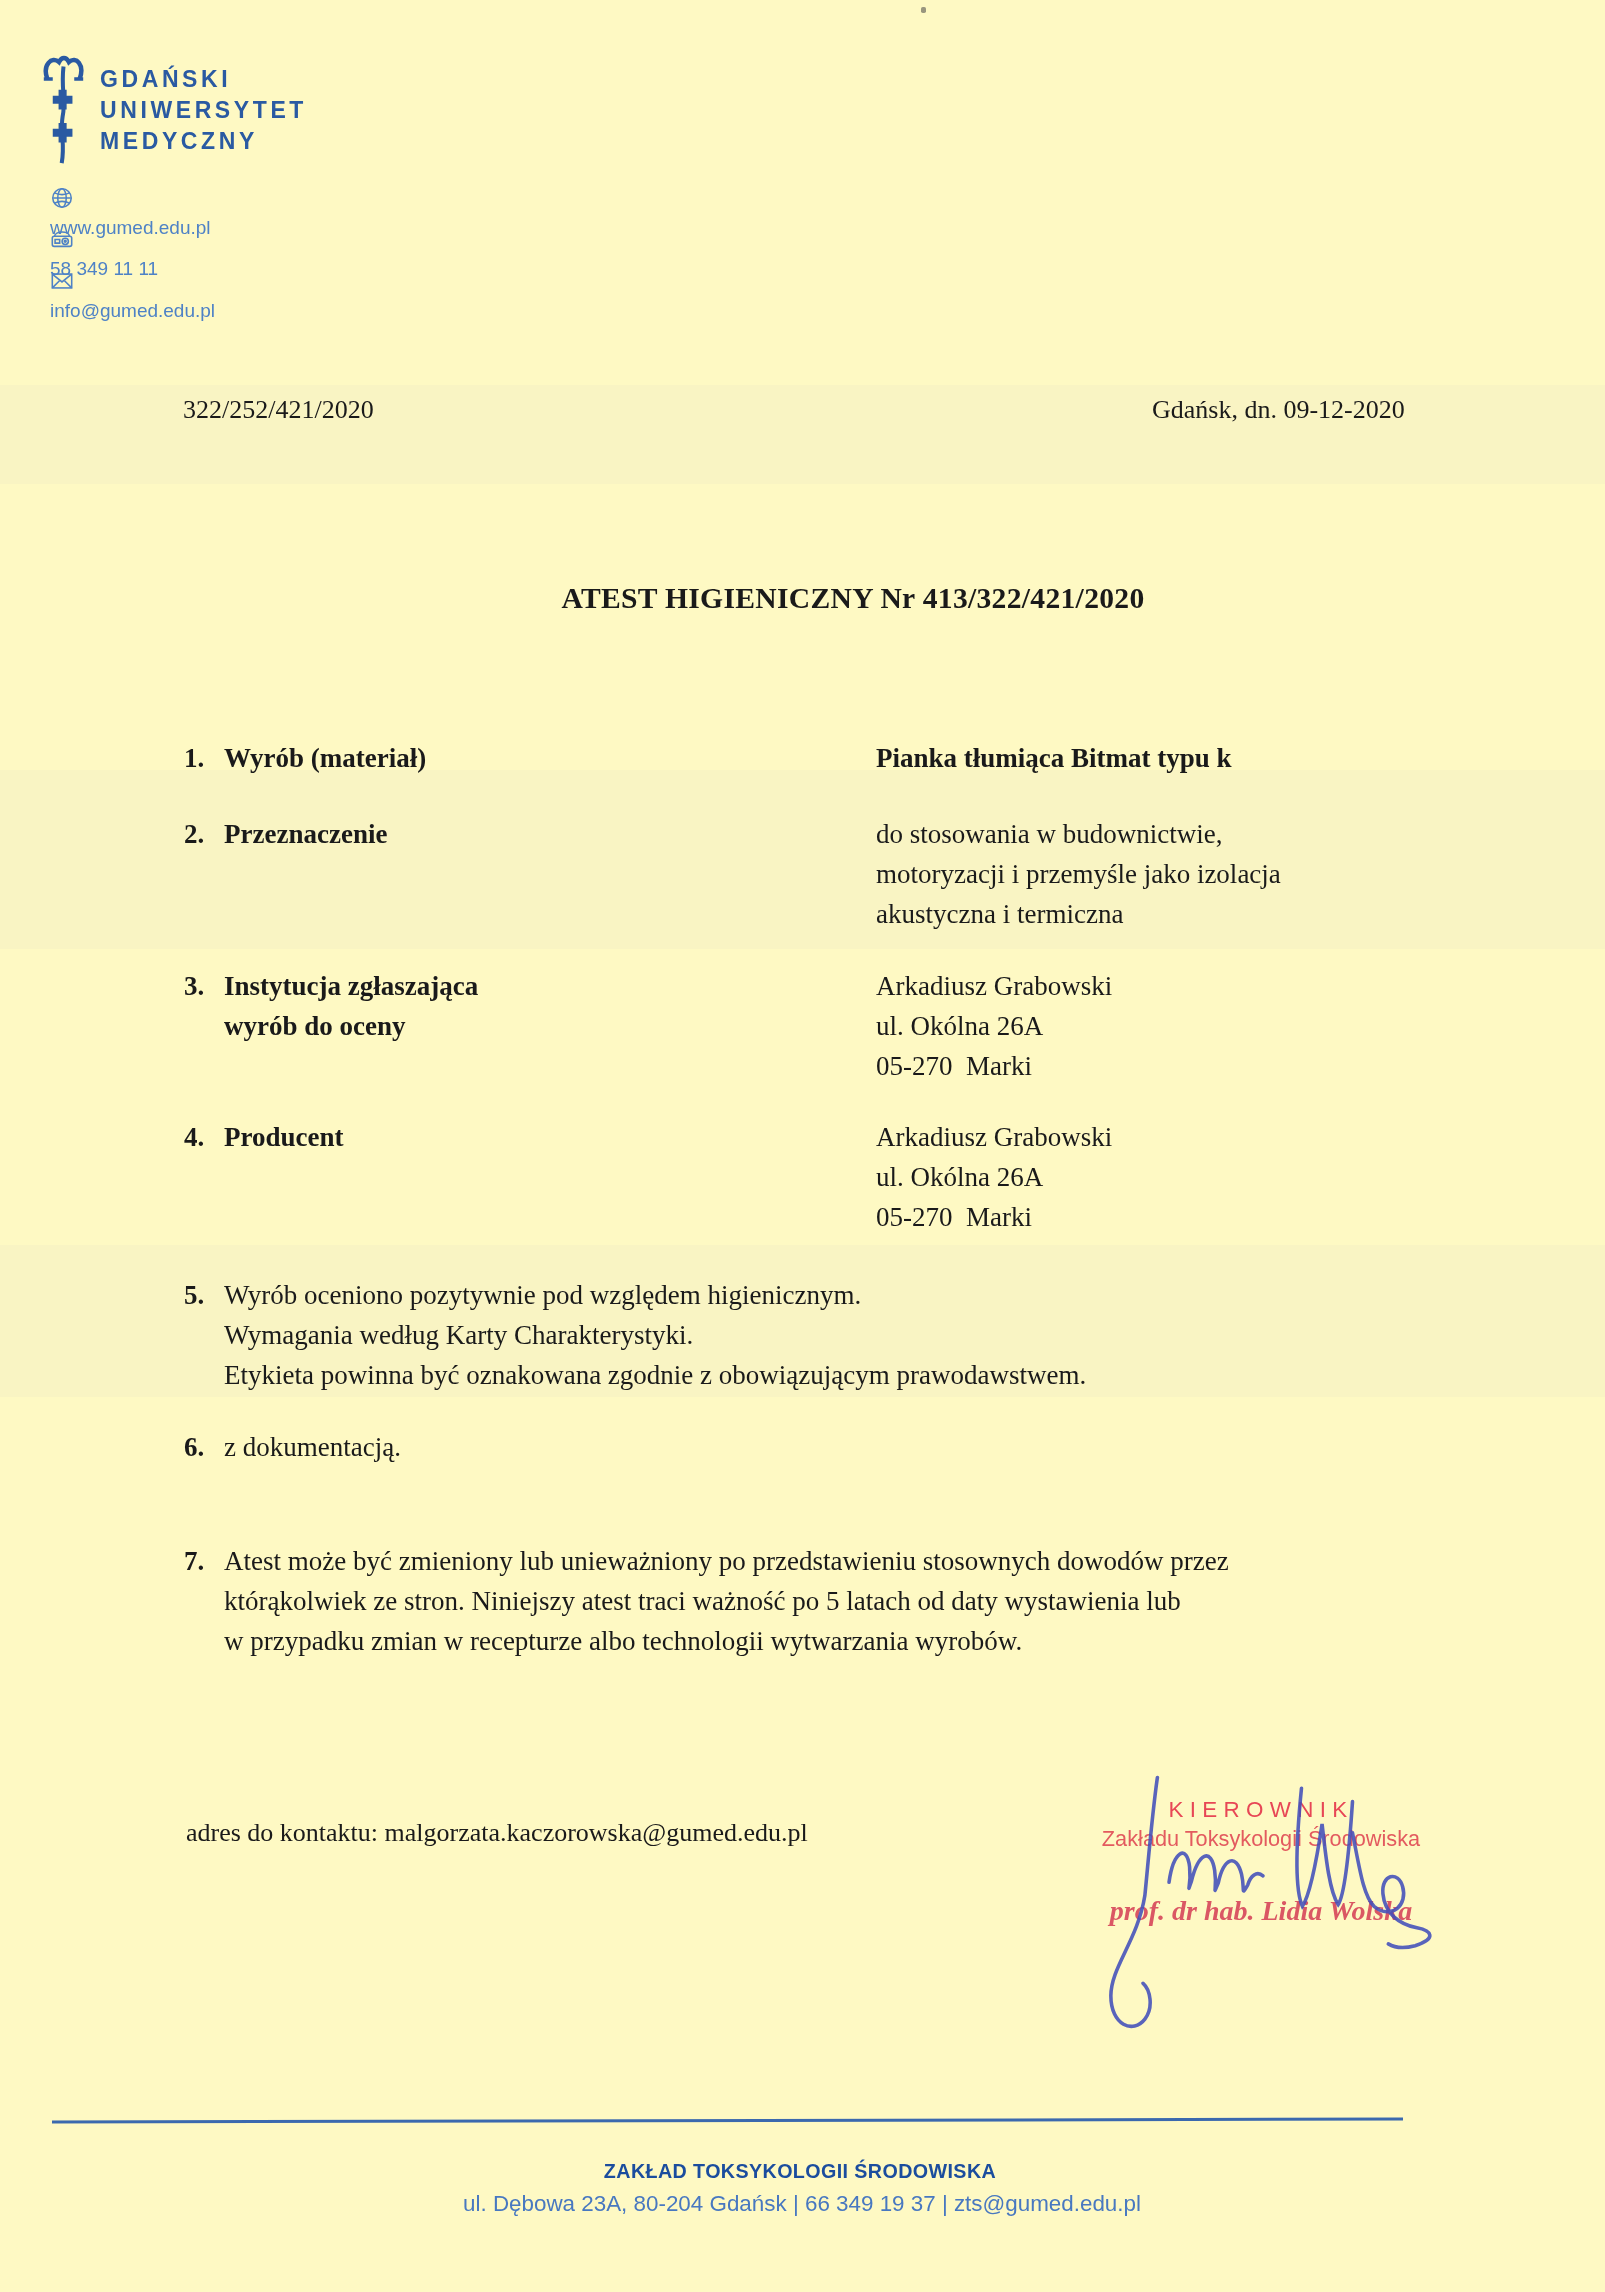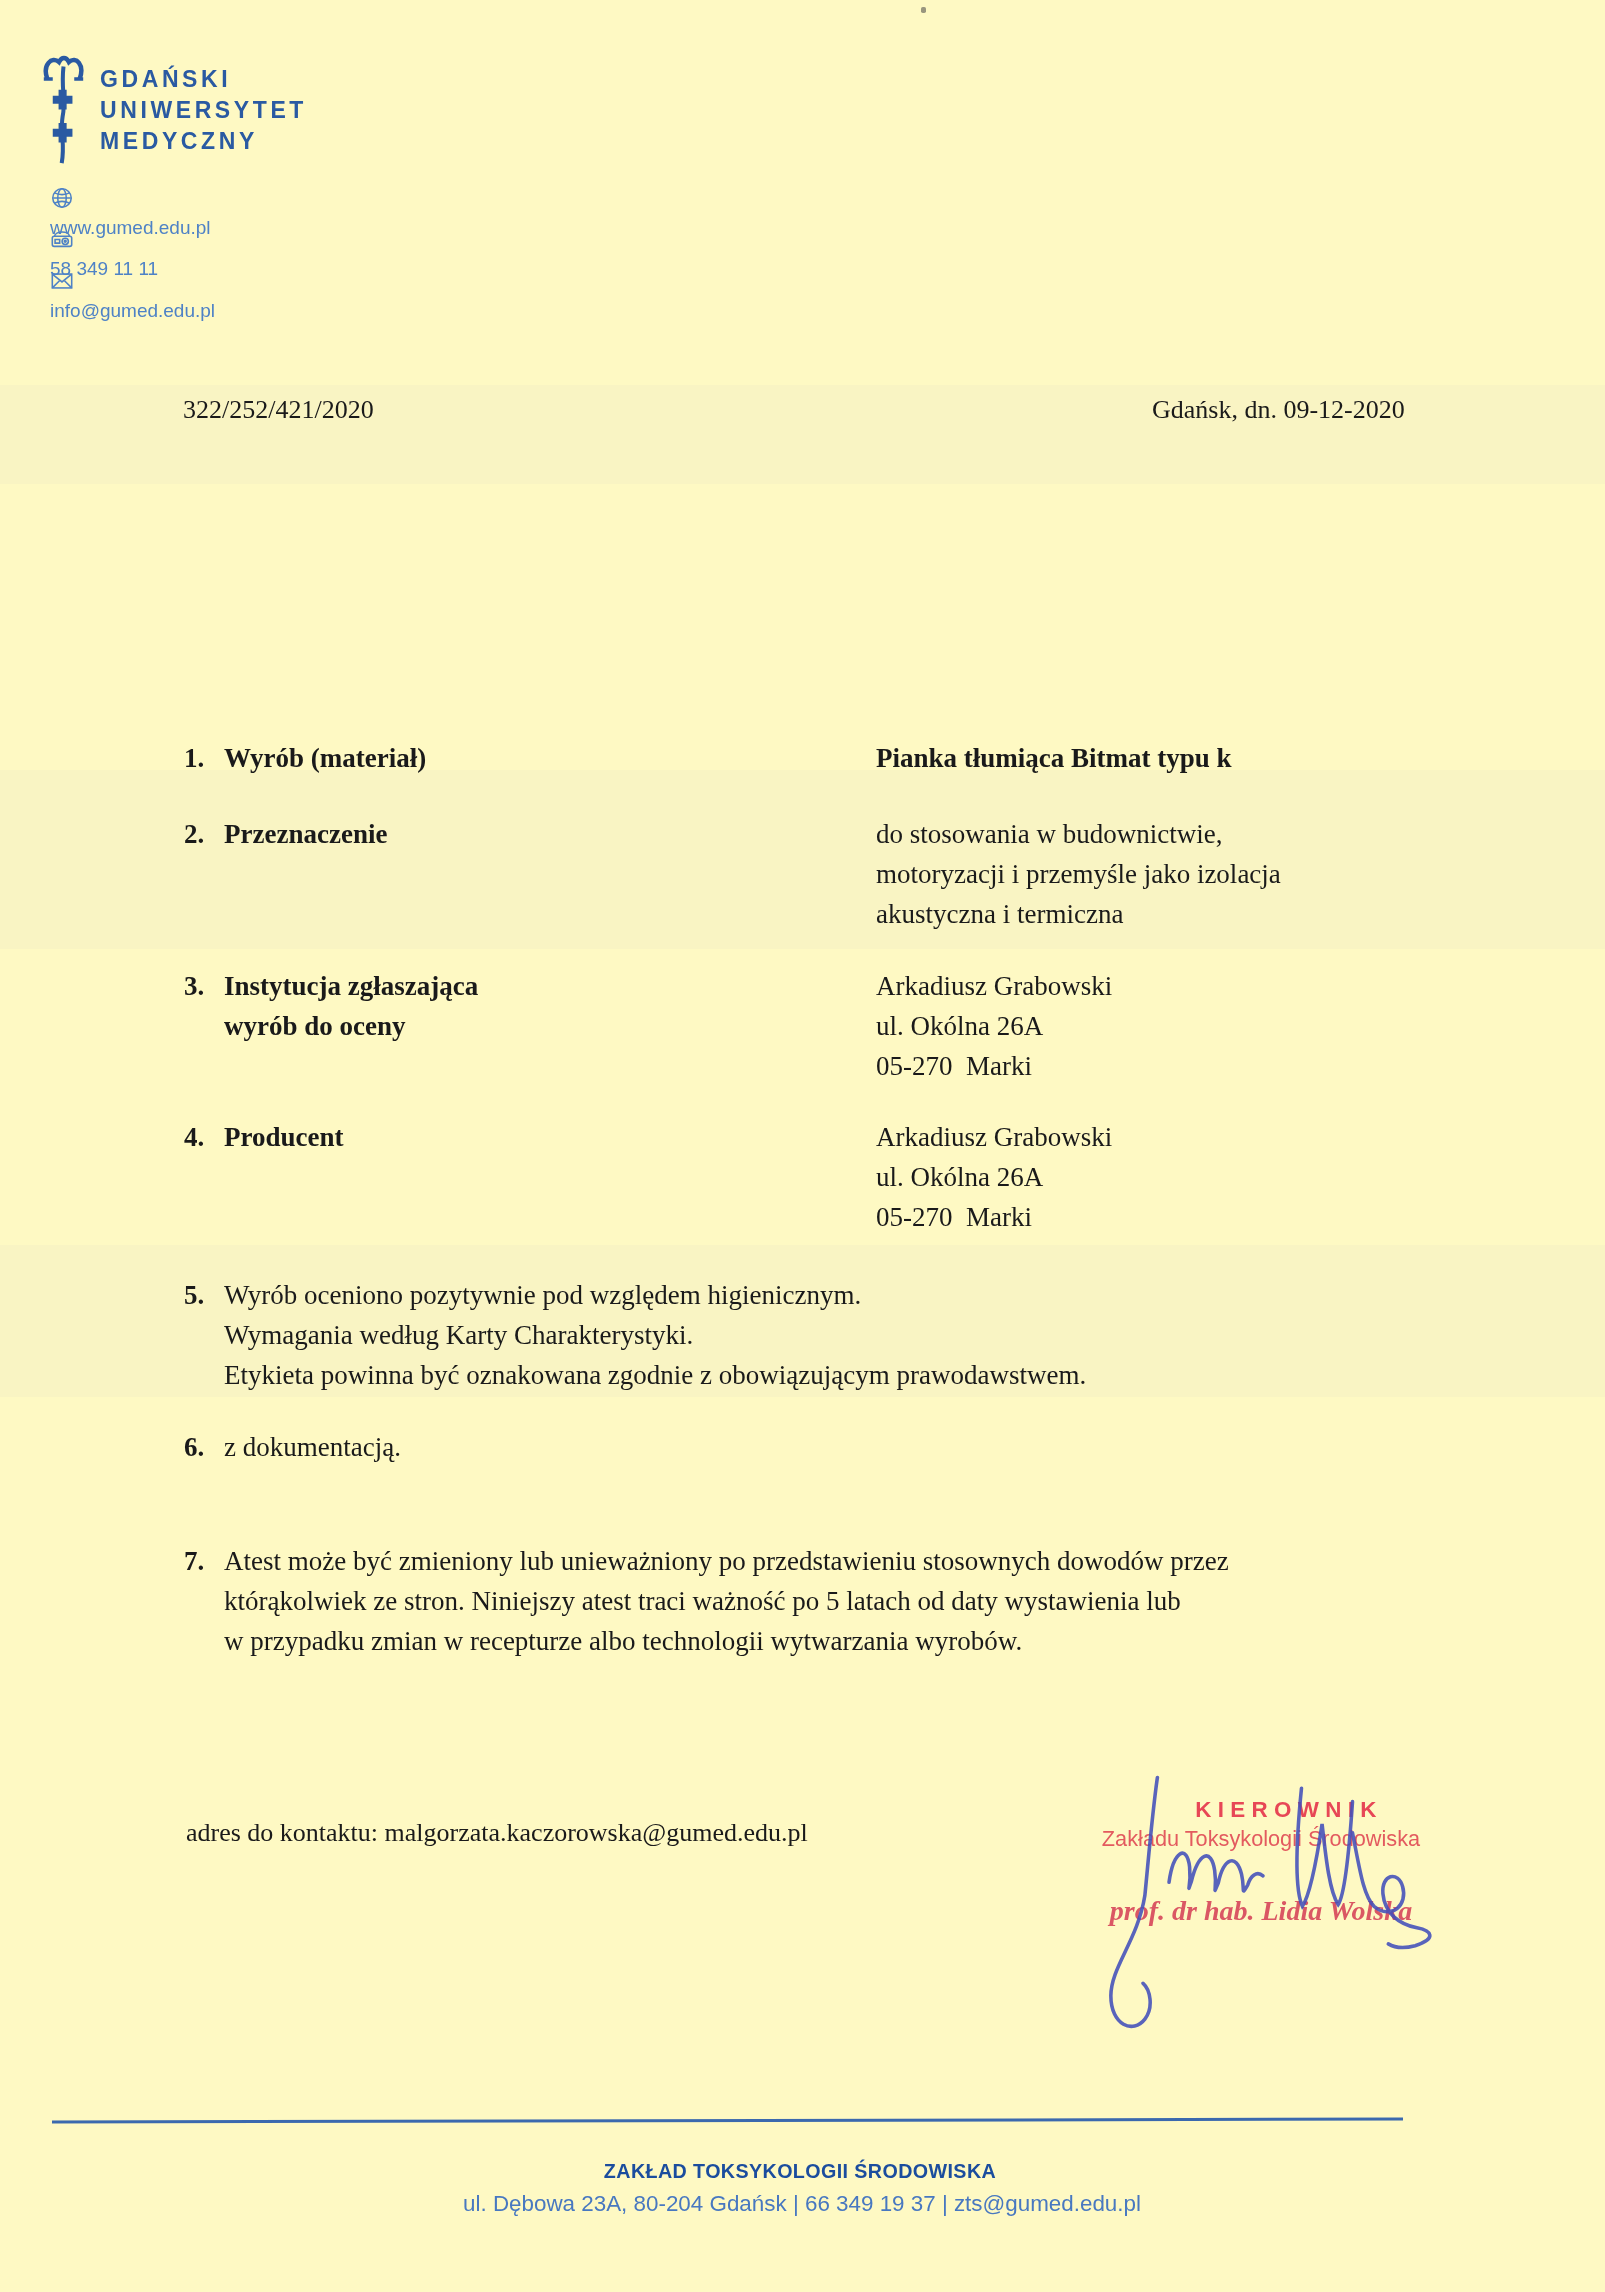--- a/index.html
+++ b/index.html
@@ -35,22 +35,22 @@
   .prewrap{white-space:pre-wrap;}
 
   
   .clause{position:absolute;left:184px;display:flex;font-size:27px;line-height:40px;width:1299px;}
   .clause .num{flex:0 0 40px;font-weight:bold;}
   .clause .body{flex:1;}
 
   .contact-note{font-size:26px;}
 
   
-  .stamp-line1{font-family:"Liberation Sans", sans-serif;font-weight:bold;font-size:22.4px;
-    letter-spacing:6.3px;color:#e63a4e;white-space:nowrap;opacity:0.93;margin-left:28px;}
+  .stamp-line1{font-family:"Liberation Sans", sans-serif;font-weight:normal;font-size:22.4px;
+    letter-spacing:6.3px;color:#e63a4e;white-space:nowrap;opacity:0.93;}
   .stamp-line2{font-family:"Liberation Sans", sans-serif;font-size:22.4px;color:#e14f58;
     white-space:nowrap;opacity:0.93;transform:translateX(-50%) scaleX(0.97);}
   .stamp-sig{font-style:italic;font-weight:bold;font-size:28px;color:#d94f5f;white-space:nowrap;opacity:0.95;}
   .center-x{transform:translateX(-50%);}
 
   
   .footer-rule{position:absolute;left:52px;top:2119px;width:1351px;height:2.7px;background:#3b69ae;transform:rotate(-0.12deg);}
   .footer-dept{font-family:"Liberation Sans", sans-serif;font-weight:bold;font-size:19.7px;
     letter-spacing:0.4px;color:#1b4d9e;white-space:nowrap;}
   .footer-contact{font-family:"Liberation Sans", sans-serif;font-size:22.4px;color:#4878c0;white-space:nowrap;}
@@ -121,20 +121,21 @@
         </g>
       </svg>
     </span>
     <span class="lh-text">info@gumed.edu.pl</span>
   </div>
 
 
   <div class="abs ref" style="left:183px;top:395px;">322/252/421/2020</div>
   <div class="abs date" style="left:1152px;top:395px;">Gdańsk, dn. 09-12-2020</div>
 
+  <div class="abs doc-title center-x" style="left:853px;top:582px;">ATEST HIGIENICZNY Nr 413/322/421/2020</div>
 
   <div class="item" style="top:738px;">
     <span class="num">1.</span>
     <span class="label">
       <div>Wyrób (materiał)</div>
     </span>
     <span class="value bold">
       <div>Pianka tłumiąca Bitmat typu k</div>
     </span>
   </div>

